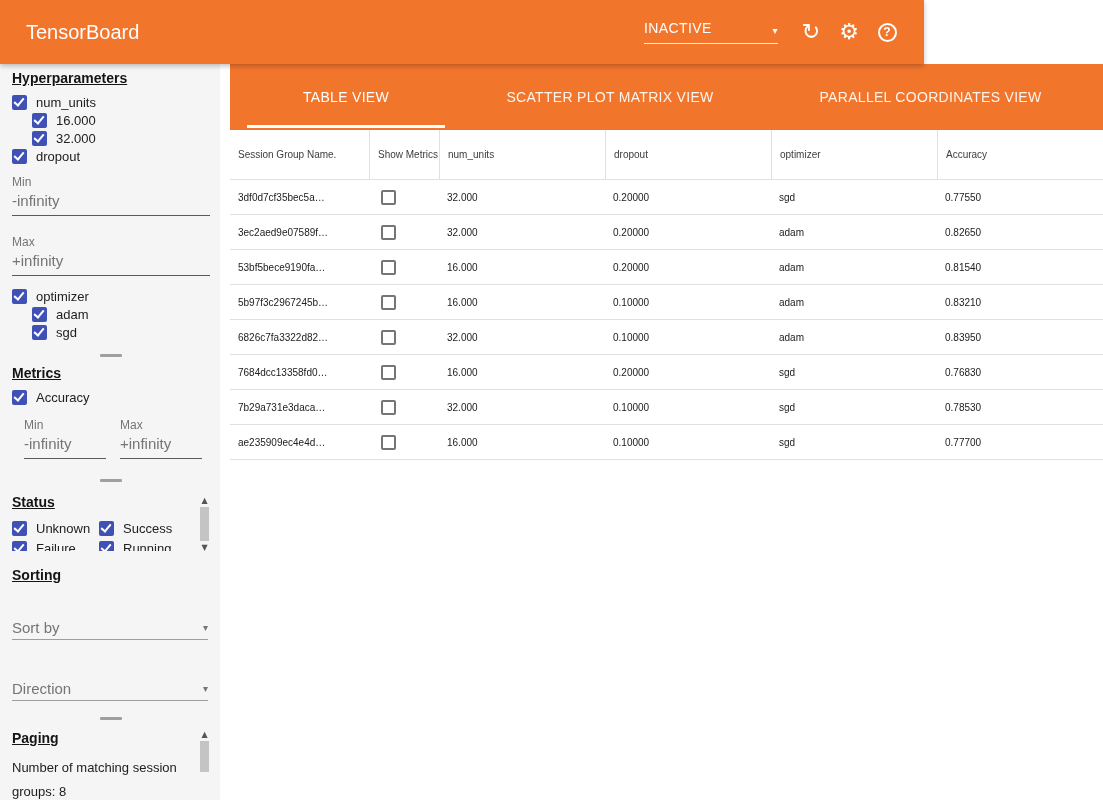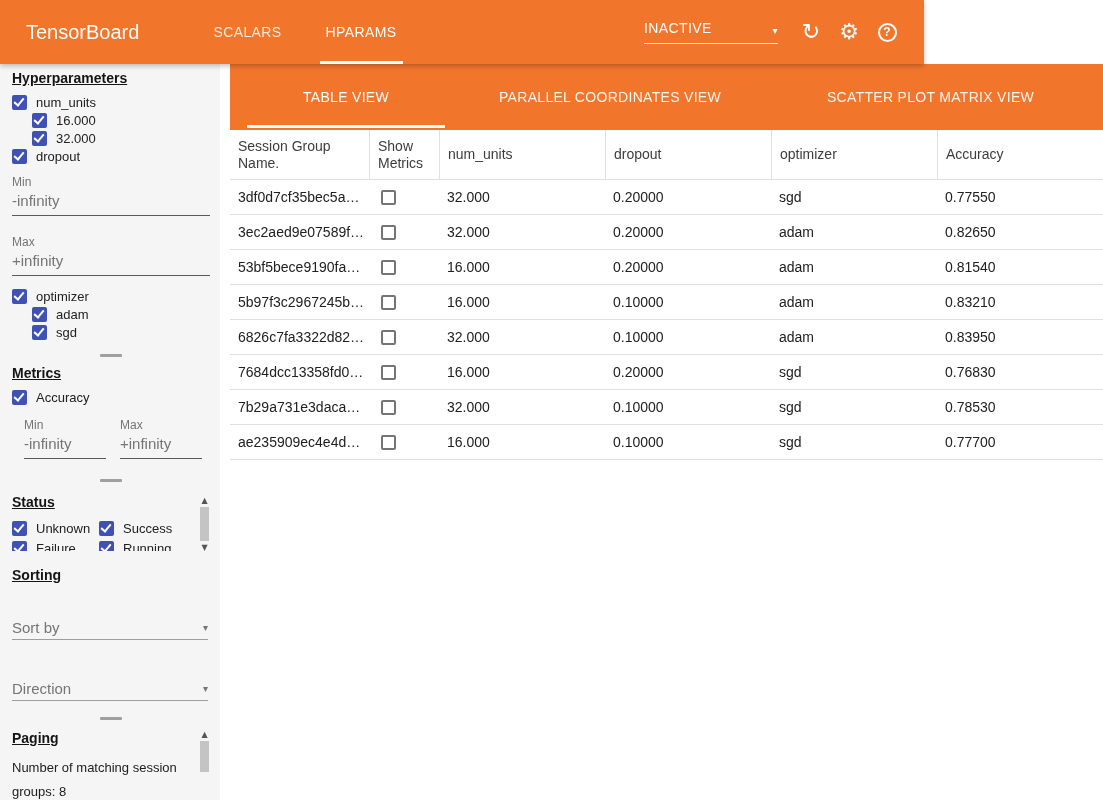--- a/index.html
+++ b/index.html
@@ -78,40 +78,36 @@
   .view-tabs { height:66px; background:var(--orange); display:flex; }
   .view-tab { display:flex; align-items:center; justify-content:center;
              color:rgba(255,255,255,.92); font-size:14px; letter-spacing:.3px;
              position:relative; cursor:pointer; text-transform:uppercase; }
   .view-tab:nth-child(1){ flex:0 0 232px; }
   .view-tab:nth-child(2){ flex:0 0 296px; }
   .view-tab:nth-child(3){ flex:1 1 auto; }
   .view-tab.active { color:#fff; }
   .view-tab.active::after { content:""; position:absolute; left:17px; right:17px;
              bottom:2px; height:3px; background:#fff; }
-  .grid-table { width:873px; font-size:14px; }
+  .grid-table { width:873px; font-size:10px; }
   .tr { display:grid; grid-template-columns:139px 70px 166px 166px 166px 1fr;
         border-bottom:1px solid #e0e0e0; }
   .tr.head { height:50px; color:#3d3d3d; }
   .tr.body-row { height:35px; color:#212121; }
   .td { display:flex; align-items:center; padding-left:8px; overflow:hidden; }
   .tr.head .td { line-height:17px; }
   .tr.head .td + .td { border-left:1px solid #e0e0e0; }
   .name-cell { white-space:nowrap; }
   .check-cell { padding-left:12px; }
 </style>
 </head>
 <body>
 
 <header class="topbar">
   <div class="tb-title">TensorBoard</div>
-  <nav class="top-tabs">
-    <div class="top-tab">SCALARS</div>
-    <div class="top-tab active">HPARAMS</div>
-  </nav>
   <div class="top-right">
     <div class="reload-select">
       <span>INACTIVE</span>
       <span class="dd-arrow">▾</span>
     </div>
     <div class="icon-btn">
       <span class="glyph">↻</span>
     </div>
     <div class="icon-btn">
       <span class="glyph">⚙</span>
@@ -236,22 +232,22 @@
         </span>
     </div>
   </section>
 
 </aside>
 
 <main class="main">
 
   <div class="view-tabs">
     <div class="view-tab active">TABLE VIEW</div>
+    <div class="view-tab">SCATTER PLOT MATRIX VIEW</div>
     <div class="view-tab">PARALLEL COORDINATES VIEW</div>
-    <div class="view-tab">SCATTER PLOT MATRIX VIEW</div>
   </div>
 
   <div class="grid-table">
     <div class="tr head">
       <div class="td">Session Group Name.</div>
       <div class="td">Show Metrics</div>
       <div class="td">num_units</div>
       <div class="td">dropout</div>
       <div class="td">optimizer</div>
       <div class="td">Accuracy</div>

